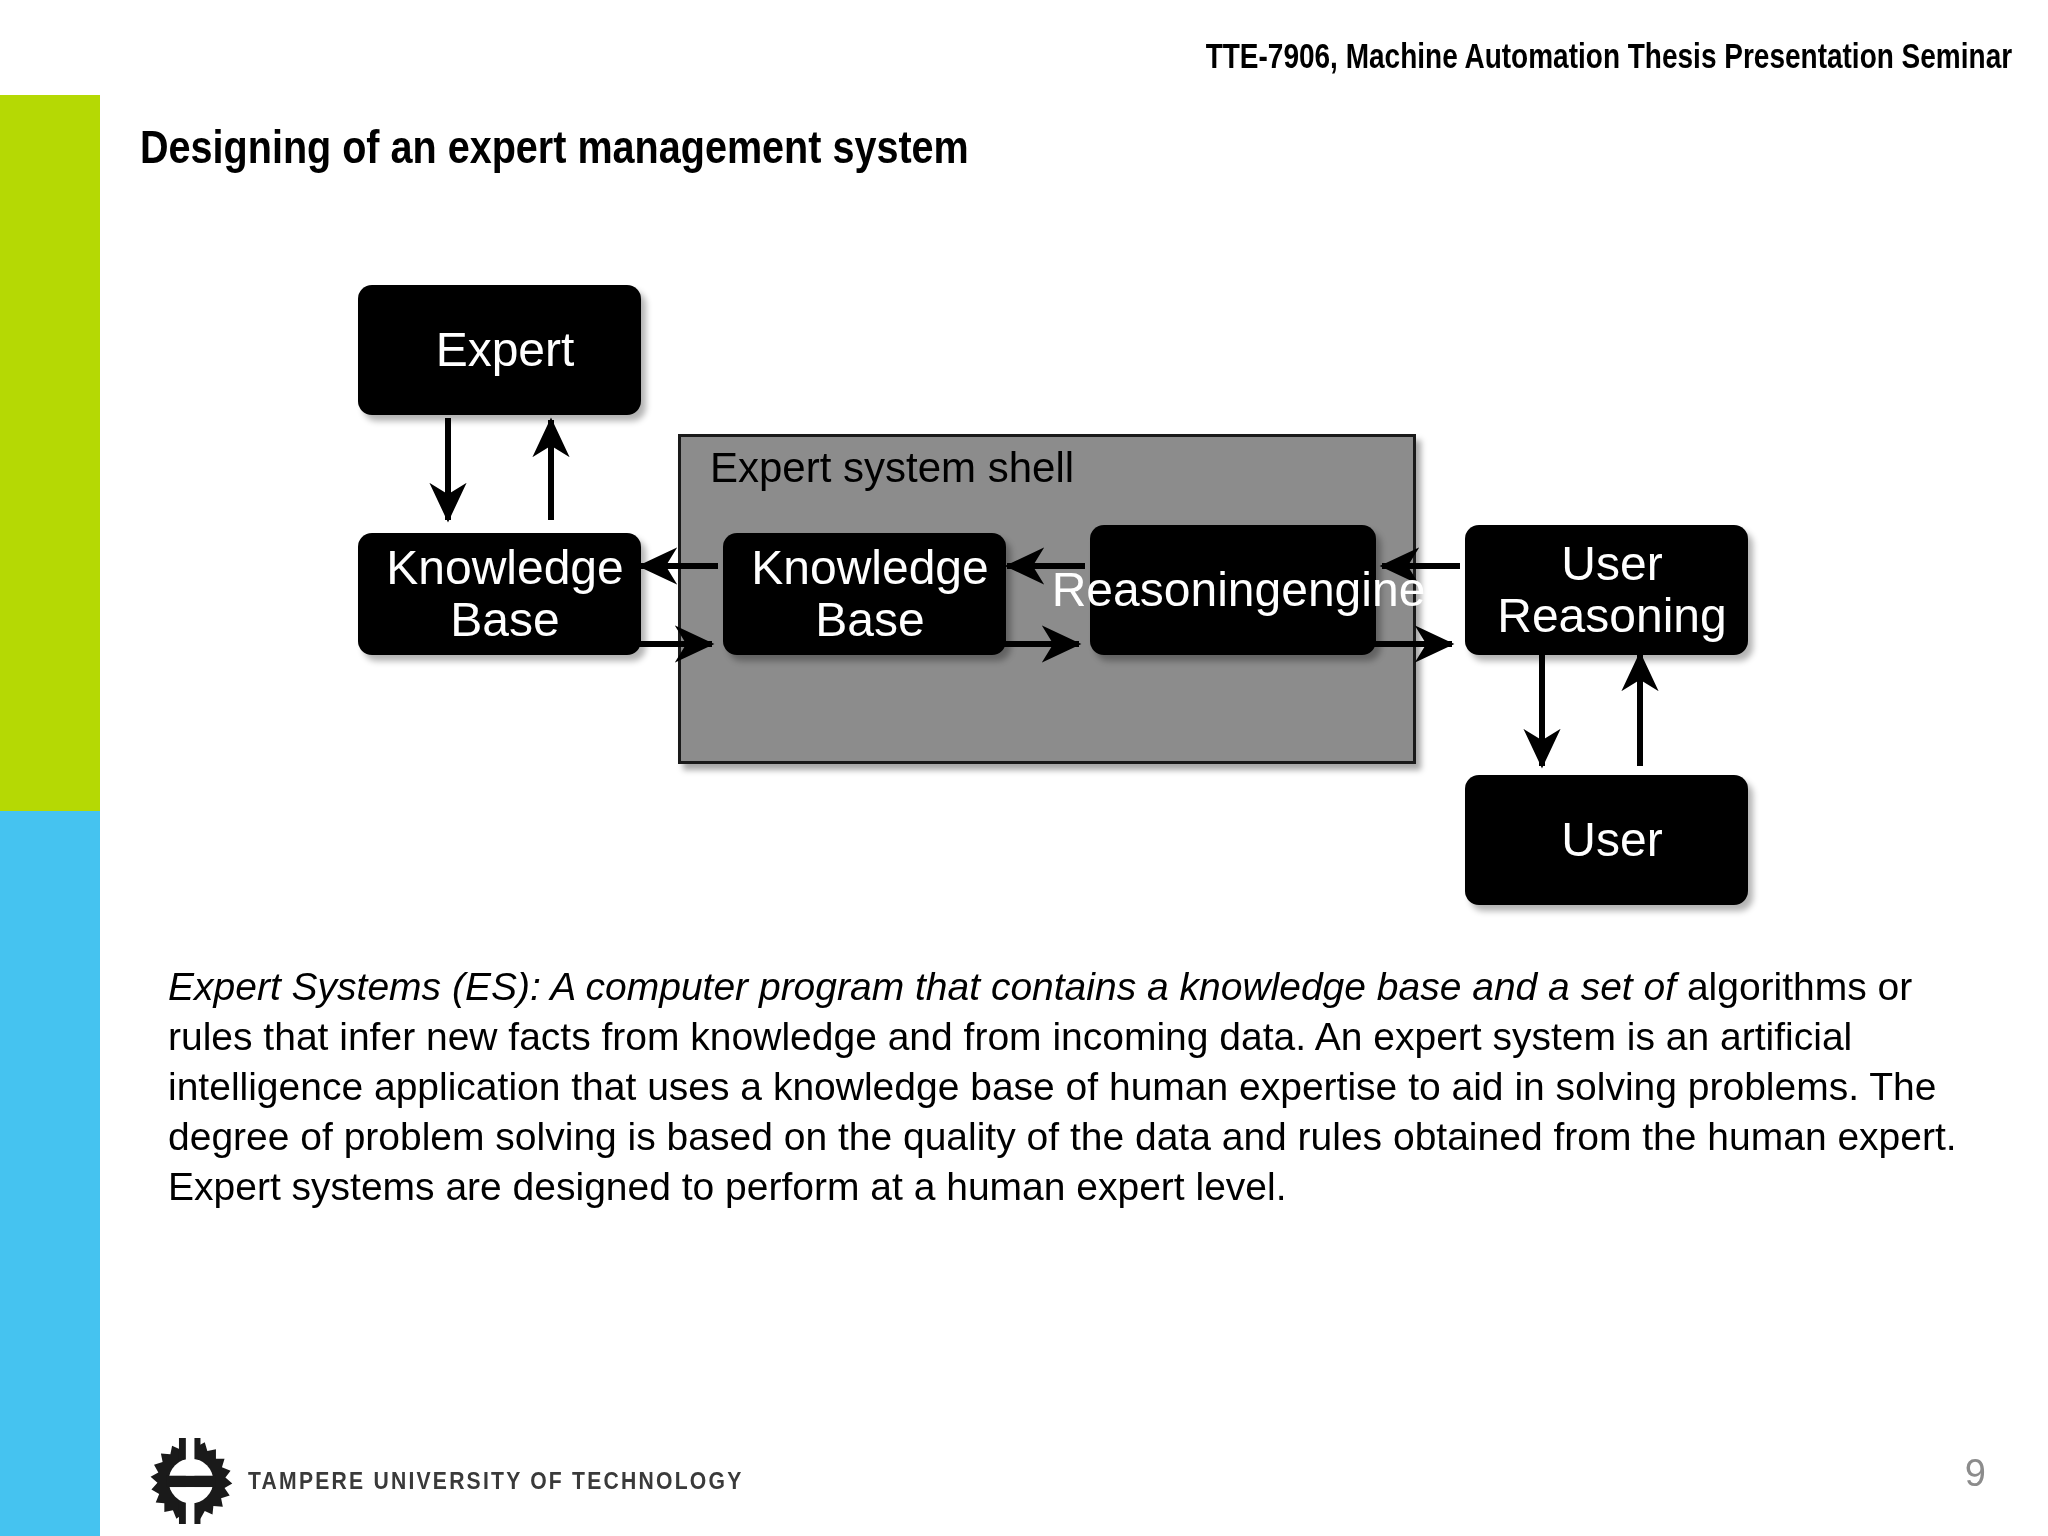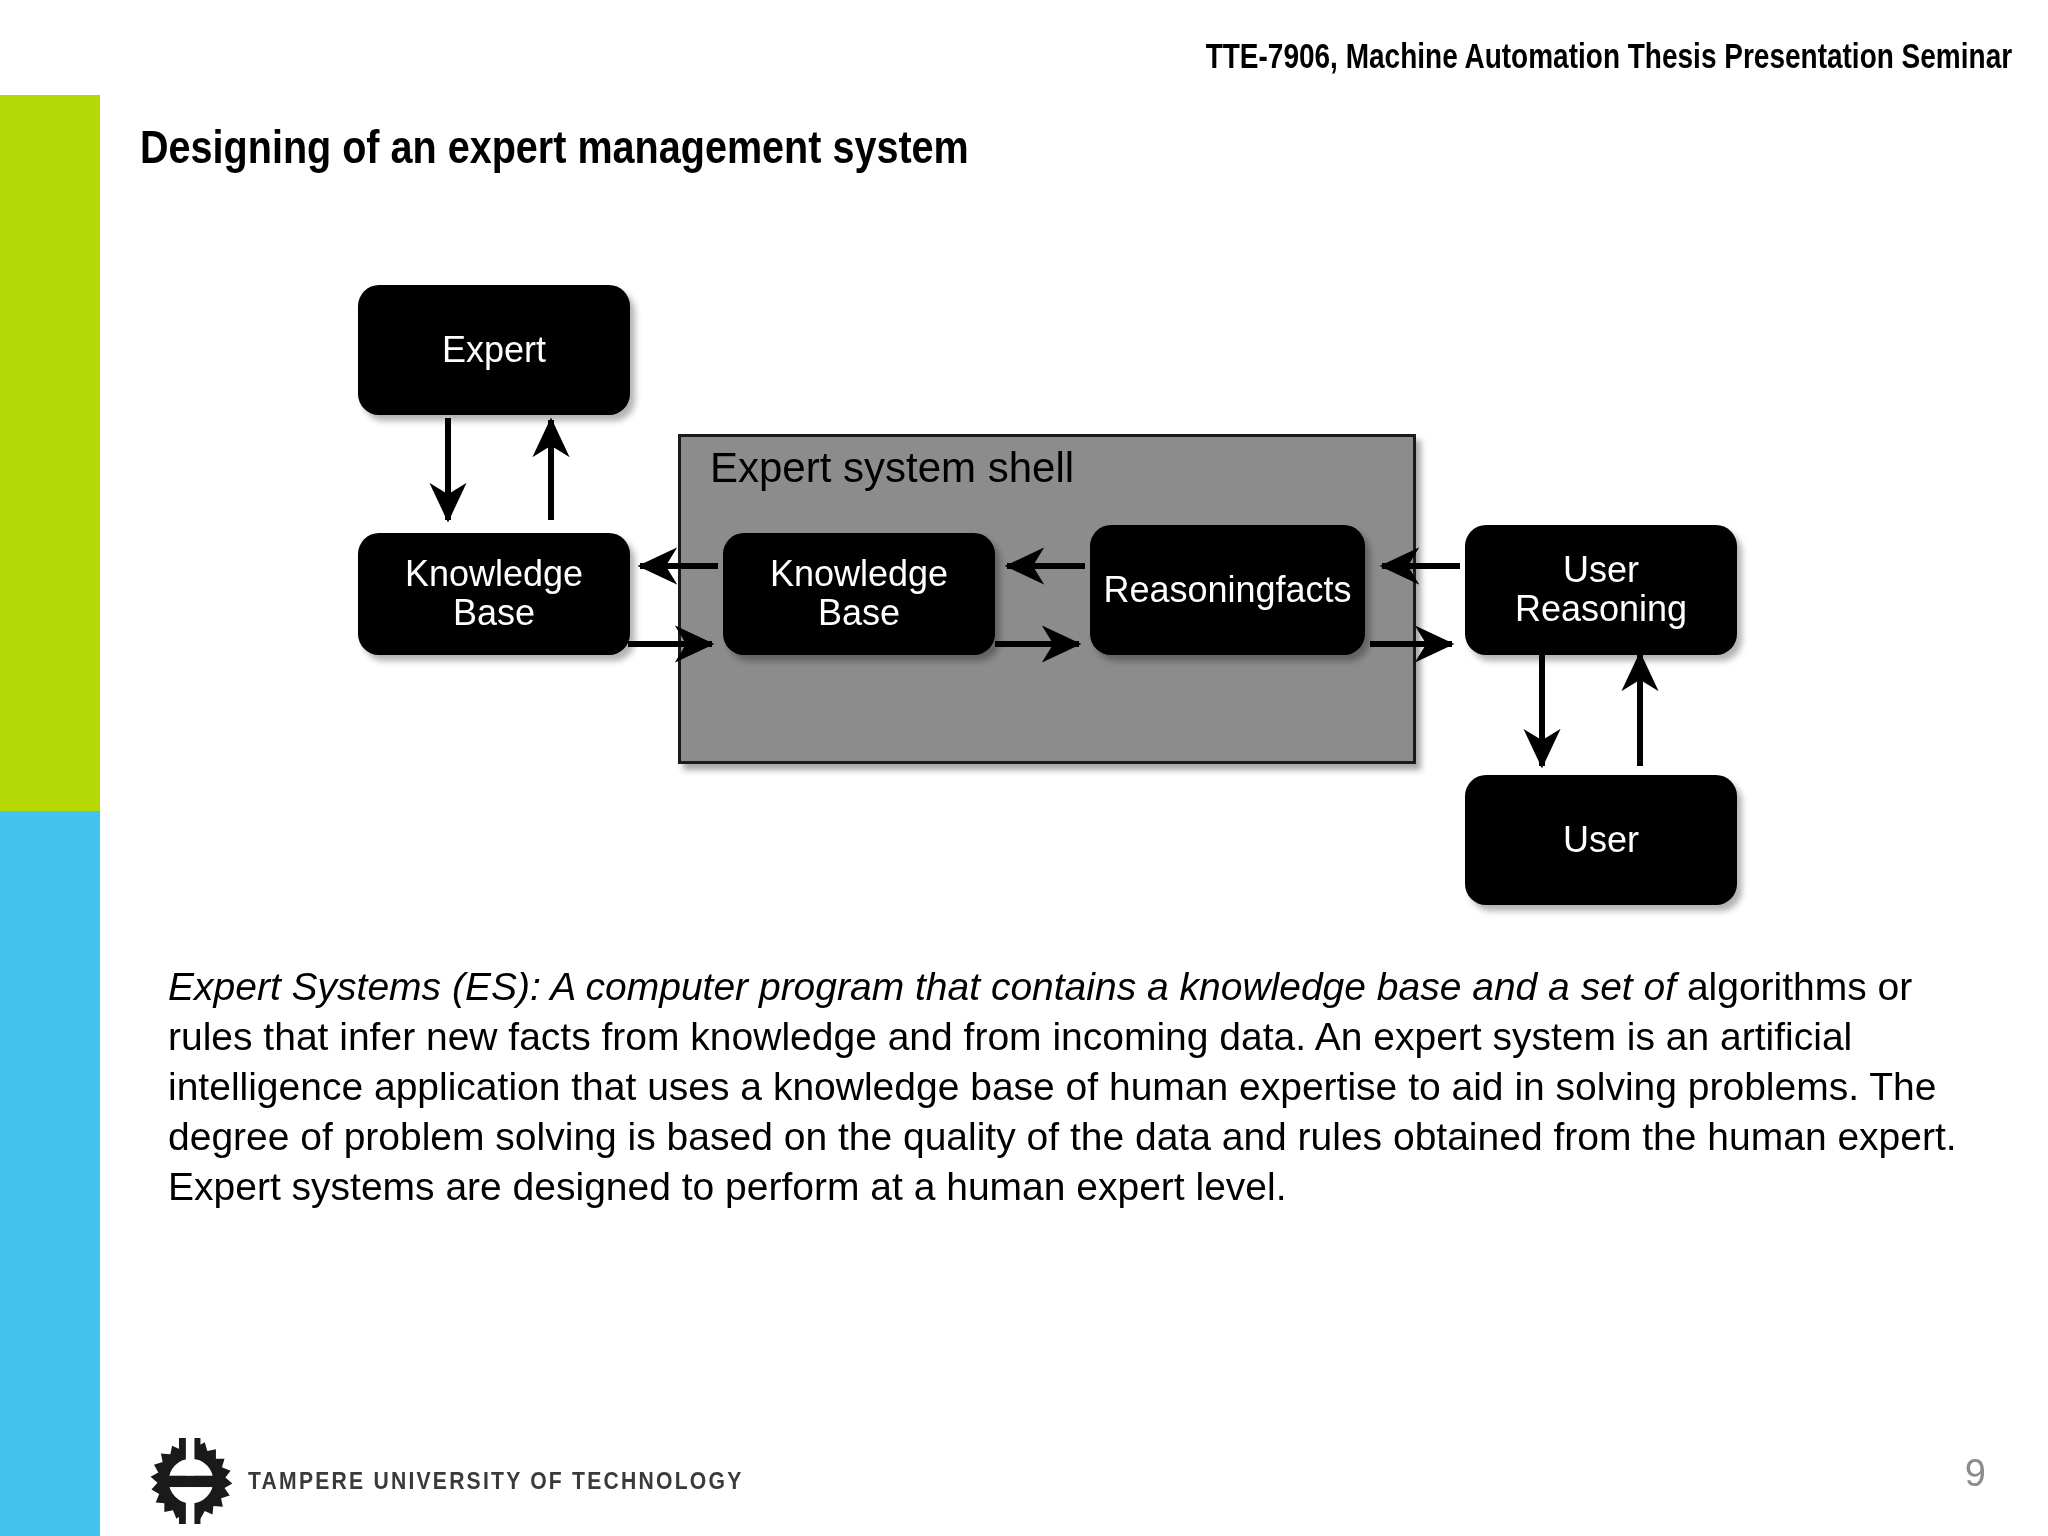--- a/index.html
+++ b/index.html
@@ -69,30 +69,31 @@
     position: absolute;
     left: 0;
     top: 0;
     width: 2048px;
     height: 960px;
   }
   .node {
     position: absolute;
     background: #000000;
     color: #ffffff;
-    border-radius: 21px;
+    border-radius: 14px;
     display: flex;
     align-items: center;
     justify-content: center;
     text-align: center;
-    font-size: 36px;
+    font-size: 48px;
     line-height: 1.08;
     font-family: "Liberation Sans", sans-serif;
     box-shadow: 5px 6px 6px rgba(0,0,0,0.30);
     z-index: 4;
+    padding-left: 11px;
   }
   .shell {
     position: absolute;
     background: #8c8c8c;
     border: 3px solid #1a1a1a;
     box-shadow: 5px 6px 6px rgba(0,0,0,0.35);
     z-index: 1;
   }
   .shell-label {
     position: absolute;
@@ -212,21 +213,21 @@
       <span>Base</span>
     </div>
 
     <div class="node" style="left:723px; top:533px; width:272px; height:122px; flex-direction:column;">
       <span>Knowledge</span>
       <span>Base</span>
     </div>
 
     <div class="node" style="left:1090px; top:525px; width:275px; height:130px; flex-direction:row;">
       <span>Reasoning</span>
-      <span>facts</span>
+      <span>engine</span>
     </div>
 
     <div class="node" style="left:1465px; top:525px; width:272px; height:130px; flex-direction:column;">
       <span>User</span>
       <span>Reasoning</span>
     </div>
 
     <div class="node" style="left:1465px; top:775px; width:272px; height:130px;">
       <span>User</span>
     </div>

